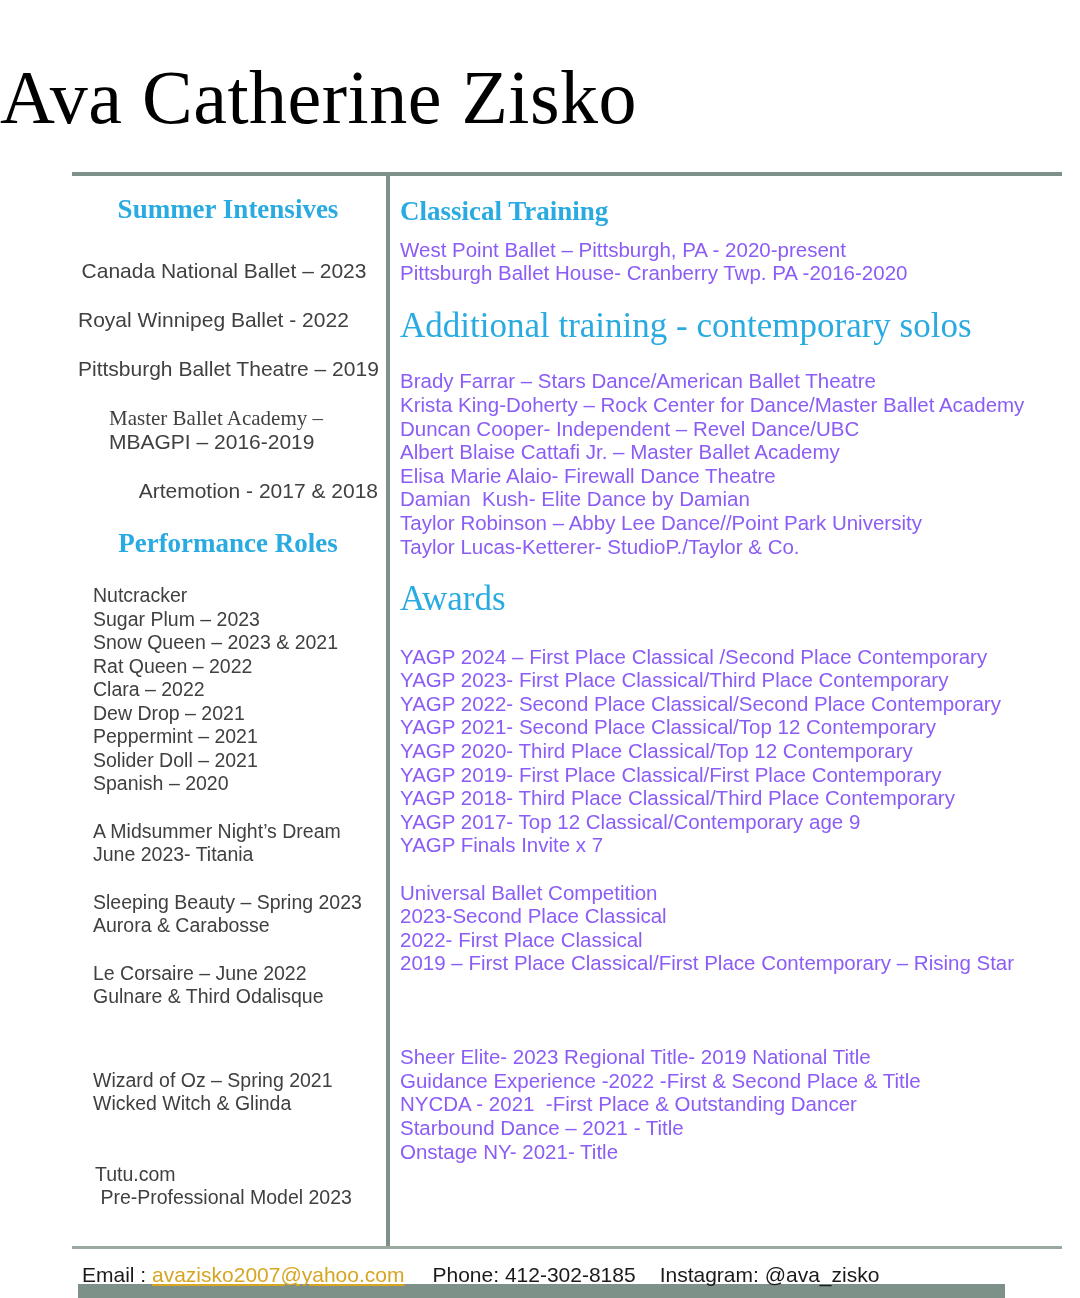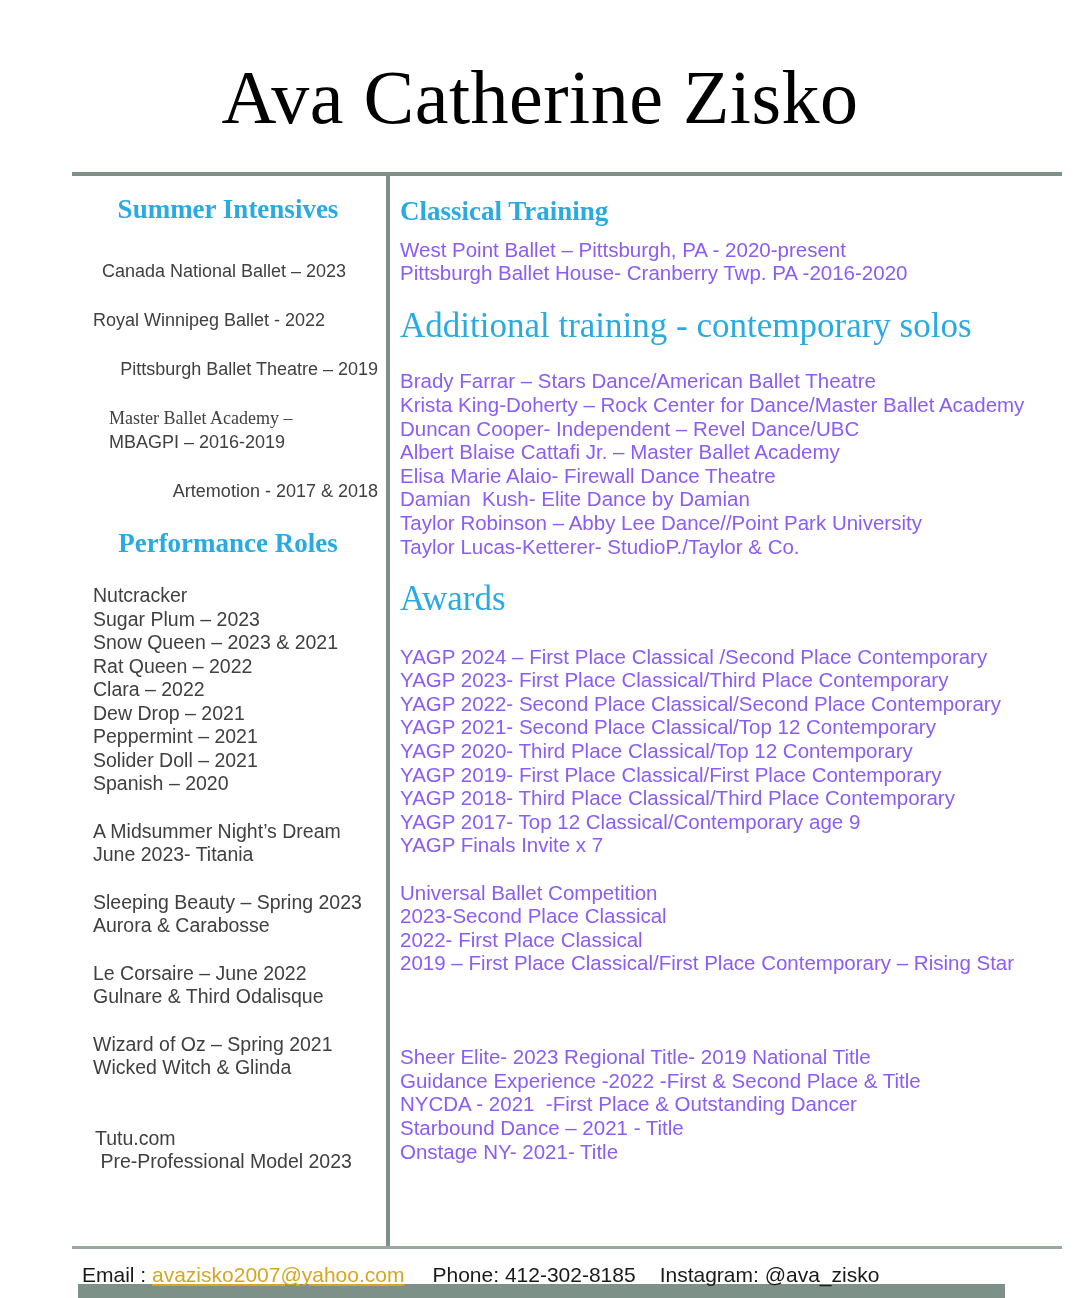--- a/index.html
+++ b/index.html
@@ -14,21 +14,21 @@
     font-family: "Liberation Sans", sans-serif;
     overflow: hidden;
   }
 
   
   #resume-title {
     position: absolute;
     top: 58px;
     left: 0;
     width: 1080px;
-    text-align: center;
+    text-align: left;
     font-family: "Liberation Serif", serif;
     font-size: 76px;
     line-height: 1.05;
     color: #000000;
     letter-spacing: 0.5px;
     font-weight: 400;
   }
 
   
   #top-rule {
@@ -116,21 +116,21 @@
     margin: 0;
     white-space: pre;
   }
   .blank-line {
     height: 23.6px;
   }
 
   
   .si-item {
     font-family: "Liberation Sans", sans-serif;
-    font-size: 18px;
+    font-size: 21px;
     line-height: 24px;
     color: #404040;
     margin: 0;
     white-space: pre;
   }
 
   .group-gap { height: 24px; }
 
   
   #footer-contact {
@@ -213,21 +213,21 @@
 
     <div class="group-gap"></div>
 
     <div style="padding-left:15px;">
       <div class="body-line">Le Corsaire – June 2022</div>
       <div class="body-line">Gulnare &amp; Third Odalisque</div>
     </div>
 
     <div class="group-gap"></div>
 
-    <div style="padding-left:15px;">
+    <div style="padding-left:15px;margin-top:36px;">
       <div class="body-line">Wizard of Oz – Spring 2021</div>
       <div class="body-line">Wicked Witch &amp; Glinda</div>
     </div>
 
     <div style="height:47px"></div>
 
     <div style="padding-left:17px;">
       <div class="body-line">Tutu.com</div>
       <div class="body-line"> Pre-Professional Model 2023</div>
     </div>

